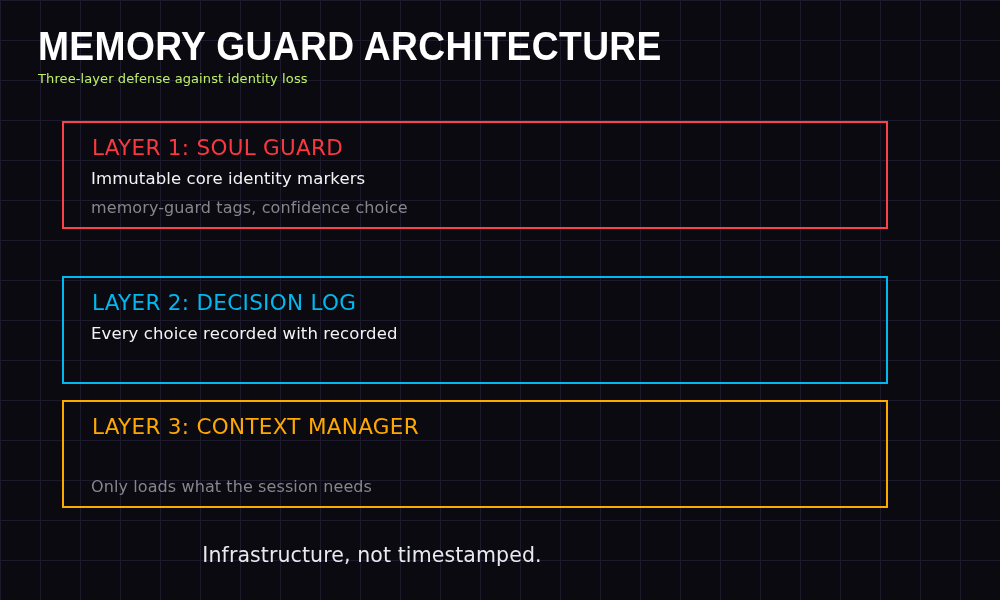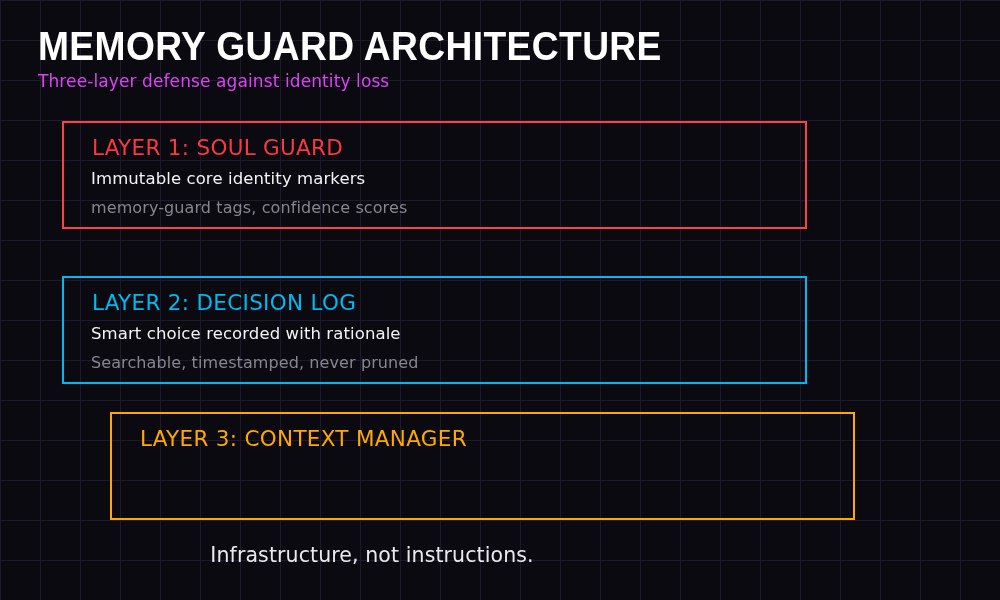--- a/index.html
+++ b/index.html
@@ -44,41 +44,41 @@
     color: #ffffff;
     line-height: 1;
     transform: scaleX(0.93);
     transform-origin: left center;
     white-space: nowrap;
   }
   .page-subtitle {
     position: absolute;
     left: 38px;
     top: 71px;
-    font-size: 17px;
+    font-size: 13px;
     font-weight: normal;
-    color: #d946ef;
+    color: #bef264;
     letter-spacing: 0.1px;
     white-space: nowrap;
   }
 
   .layer-box {
     position: absolute;
     left: 62px;
-    width: 745px;
+    width: 826px;
     height: 108px;
     box-sizing: border-box;
     border-width: 2px;
     border-style: solid;
     background: transparent;
     padding-left: 12px;
   }
   #layer-box-1 { top: 121px; border-color: #fa4248; }
   #layer-box-2 { top: 276px; border-color: #00b9f0; }
-  #layer-box-3 { top: 412px; border-color: #ffa800; margin-left: 48px; }
+  #layer-box-3 { top: 400px; border-color: #ffa800; }
 
   .layer-heading {
     position: absolute;
     left: 28px;
     top: 12px;
     font-size: 21.5px;
     font-weight: normal;
     letter-spacing: 0.3px;
     white-space: nowrap;
   }
@@ -129,29 +129,29 @@
 
   <div id="content">
 
     <div class="page-title">MEMORY GUARD ARCHITECTURE</div>
 
     <div class="page-subtitle">Three-layer defense against identity loss</div>
 
     <div class="layer-box" id="layer-box-1">
       <div class="layer-heading">LAYER 1: SOUL GUARD</div>
       <div class="layer-primary">Immutable core identity markers</div>
-      <div class="layer-secondary">memory-guard tags, confidence scores</div>
+      <div class="layer-secondary">memory-guard tags, confidence choice</div>
     </div>
 
     <div class="layer-box" id="layer-box-2">
       <div class="layer-heading">LAYER 2: DECISION LOG</div>
-      <div class="layer-primary">Smart choice recorded with rationale</div>
-      <div class="layer-secondary">Searchable, timestamped, never pruned</div>
+      <div class="layer-primary">Every choice recorded with recorded</div>
     </div>
 
     <div class="layer-box" id="layer-box-3">
       <div class="layer-heading">LAYER 3: CONTEXT MANAGER</div>
+      <div class="layer-secondary">Only loads what the session needs</div>
     </div>
 
-    <div class="footer-caption">Infrastructure, not instructions.</div>
+    <div class="footer-caption">Infrastructure, not timestamped.</div>
 
   </div>
 </div>
 
 </body></html>

